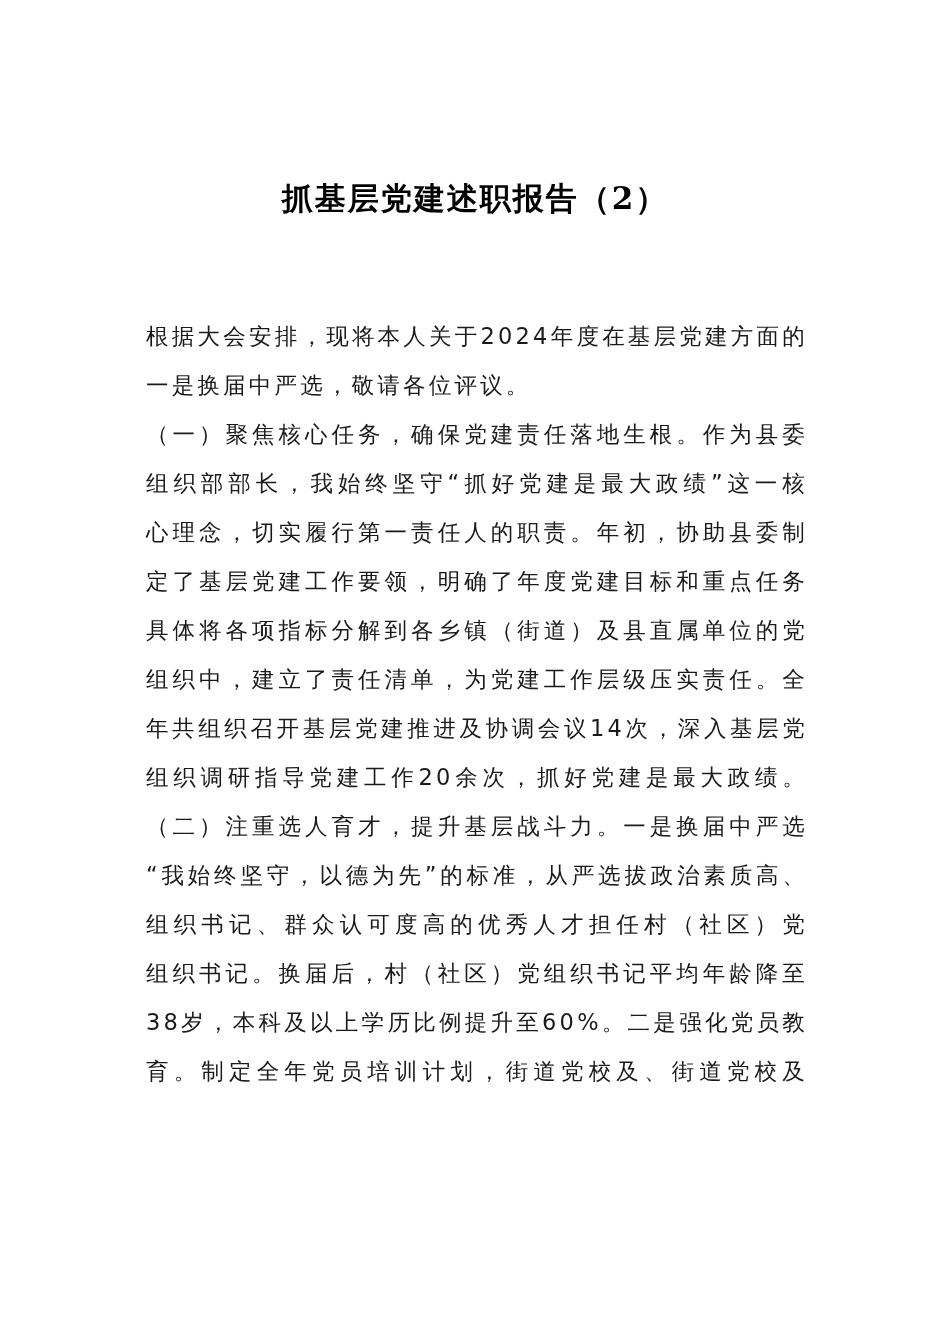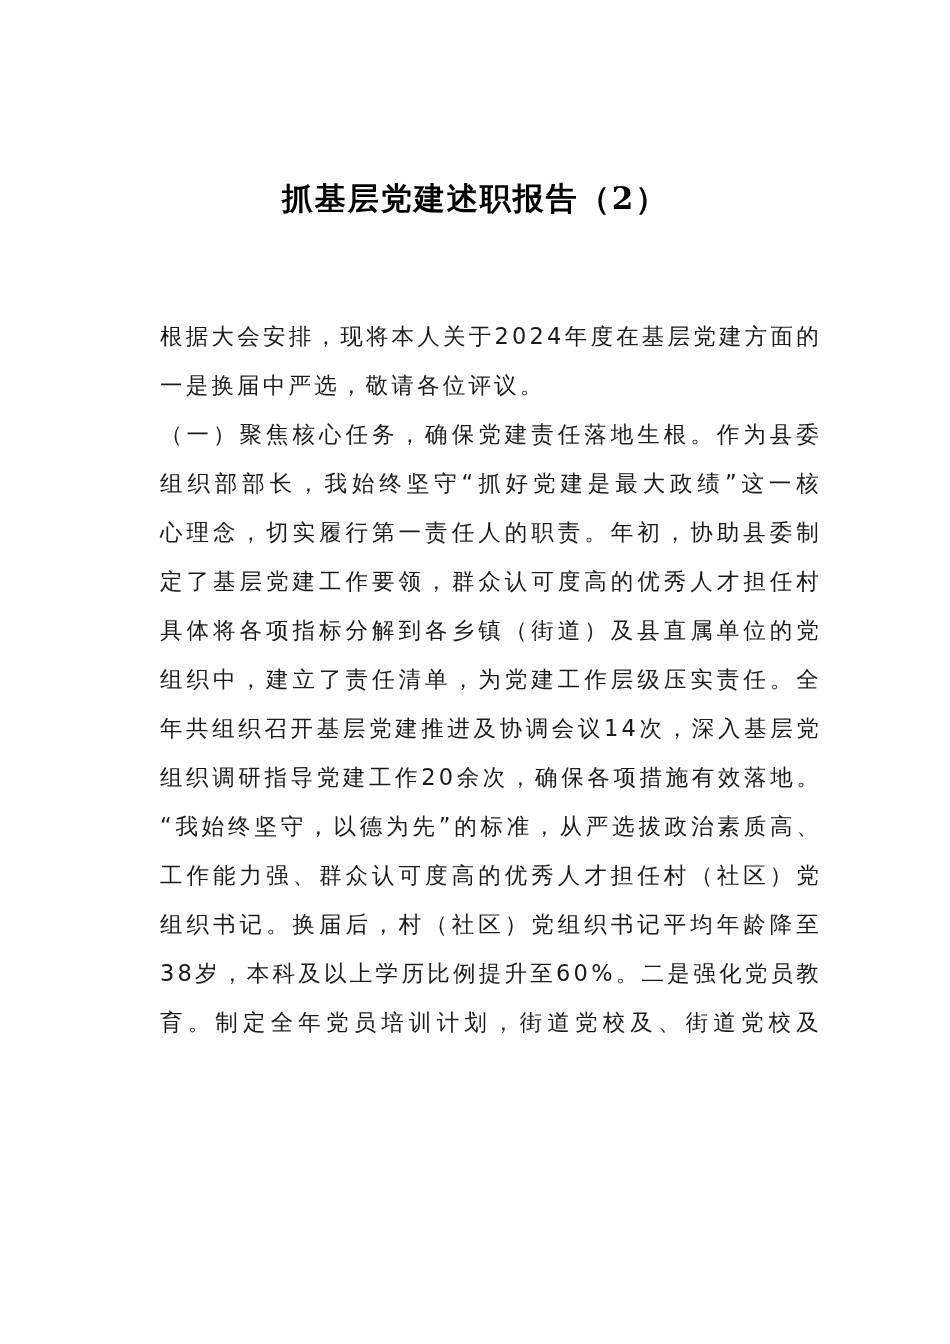--- a/index.html
+++ b/index.html
@@ -4,44 +4,45 @@
 <style>
   html, body { margin: 0; padding: 0; background: #ffffff; }
   body { width: 950px; height: 1344px; position: relative; overflow: hidden; }
   .page { position: absolute; left: 0; top: 0; width: 950px; height: 1344px; background: #ffffff; margin-top: 20px; }
   .title {
     position: absolute; left: 0; width: 950px; top: 155px;
     text-align: center; font-family: "DejaVu Serif", serif; font-weight: bold;
     font-size: 31px; color: #000; letter-spacing: 2px; line-height: 46px;
   }
   .body {
-    position: absolute; left: 160px; top: 292px; width: 662px;
+    position: absolute; left: 146px; top: 292px; width: 662px;
     font-family: "DejaVu Sans", sans-serif; font-size: 22.5px; color: #1a1a1a;
   }
   .line {
     height: 49px; line-height: 49px; white-space: nowrap; letter-spacing: 3.2px;
     text-align: justify; text-align-last: justify;
   }
   .line.short { text-align-last: left; }
 </style>
 </head>
 <body>
 
 <div class="page">
   <div class="title">抓基层党建述职报告（2）</div>
   <div class="body">
     <div class="line">根据大会安排，现将本人关于2024年度在基层党建方面的</div>
     <div class="line short">一是换届中严选，敬请各位评议。</div>
     <div class="line">（一）聚焦核心任务，确保党建责任落地生根。作为县委</div>
     <div class="line">组织部部长，我始终坚守“抓好党建是最大政绩”这一核</div>
     <div class="line">心理念，切实履行第一责任人的职责。年初，协助县委制</div>
-    <div class="line">定了基层党建工作要领，群众认可度高的优秀人才担任村</div>
+    <div class="line">定了基层党建工作要领，明确了年度党建目标和重点任务</div>
     <div class="line">具体将各项指标分解到各乡镇（街道）及县直属单位的党</div>
     <div class="line">组织中，建立了责任清单，为党建工作层级压实责任。全</div>
     <div class="line">年共组织召开基层党建推进及协调会议14次，深入基层党</div>
-    <div class="line">组织调研指导党建工作20余次，确保各项措施有效落地。</div>
+    <div class="line">组织调研指导党建工作20余次，抓好党建是最大政绩。</div>
+    <div class="line">（二）注重选人育才，提升基层战斗力。一是换届中严选</div>
     <div class="line">“我始终坚守，以德为先”的标准，从严选拔政治素质高、</div>
-    <div class="line">工作能力强、群众认可度高的优秀人才担任村（社区）党</div>
+    <div class="line">组织书记、群众认可度高的优秀人才担任村（社区）党</div>
     <div class="line">组织书记。换届后，村（社区）党组织书记平均年龄降至</div>
     <div class="line">38岁，本科及以上学历比例提升至60%。二是强化党员教</div>
     <div class="line">育。制定全年党员培训计划，街道党校及、街道党校及</div>
   </div>
 </div>
 
 </body></html>

